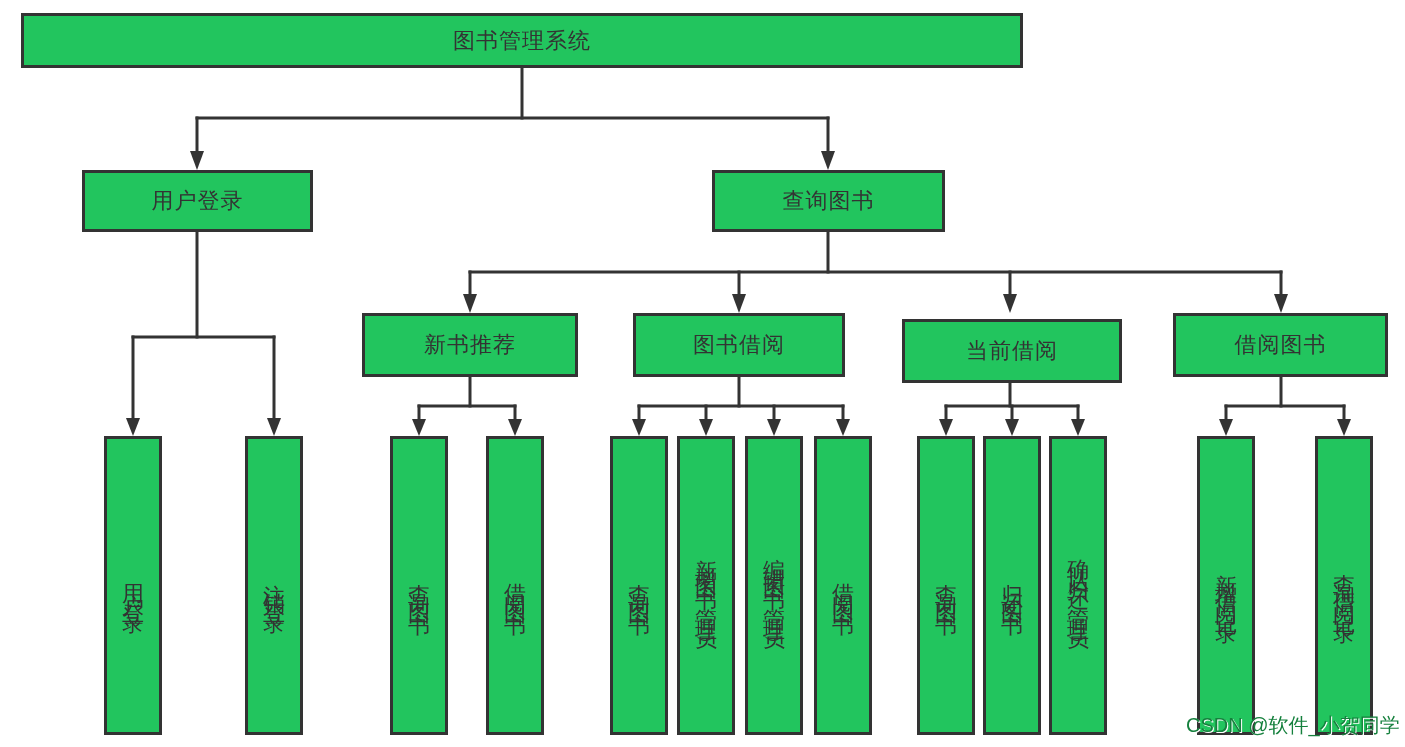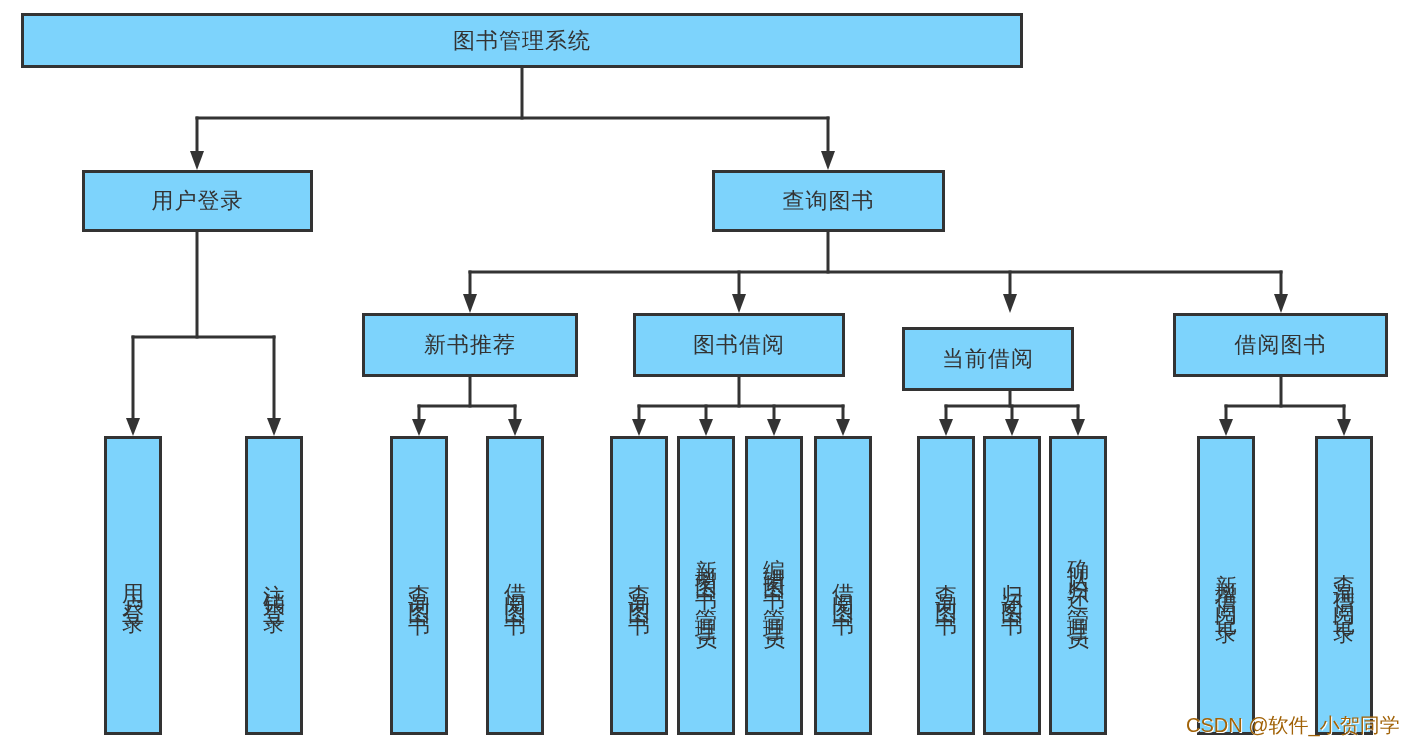--- a/index.html
+++ b/index.html
@@ -18,21 +18,21 @@
   #connectors {
     position: absolute;
     left: 0;
     top: 0;
     z-index: 1;
   }
   .node {
     position: absolute;
     box-sizing: border-box;
     border: 3px solid #333333;
-    background: #7dd3fc;
+    background: #22c55e;
     display: flex;
     align-items: center;
     justify-content: center;
     color: #333333;
     z-index: 2;
   }
   .node-h span {
     font-size: 22px;
     letter-spacing: 1px;
     white-space: nowrap;
@@ -44,21 +44,21 @@
     letter-spacing: 10px;
     line-height: 1;
     white-space: nowrap;
   }
   #watermark {
     position: absolute;
     left: 1186px;
     top: 712px;
     z-index: 5;
     font-size: 20px;
-    color: #a16207;
+    color: #15803d;
     text-shadow: 1px 1px 0 #ffffff;
     white-space: nowrap;
   }
 </style>
 </head>
 <body>
 
 <div id="stage">
 
   <svg id="connectors" width="1405" height="747" viewBox="0 0 1405 747">
@@ -137,21 +137,21 @@
   <div class="node node-h" style="left:712px;top:170px;width:233px;height:62px">
     <span>查询图书</span>
   </div>
 
   <div class="node node-h" style="left:362px;top:313px;width:216px;height:64px">
     <span>新书推荐</span>
   </div>
   <div class="node node-h" style="left:633px;top:313px;width:212px;height:64px">
     <span>图书借阅</span>
   </div>
-  <div class="node node-h" style="left:902px;top:327px;width:172px;height:64px">
+  <div class="node node-h" style="left:902px;top:319px;width:220px;height:64px">
     <span>当前借阅</span>
   </div>
   <div class="node node-h" style="left:1173px;top:313px;width:215px;height:64px">
     <span>借阅图书</span>
   </div>
 
   <div class="node node-v" style="left:104px;top:436px;width:58px;height:299px">
     <span>用户登录</span>
   </div>
   <div class="node node-v" style="left:245px;top:436px;width:58px;height:299px">

